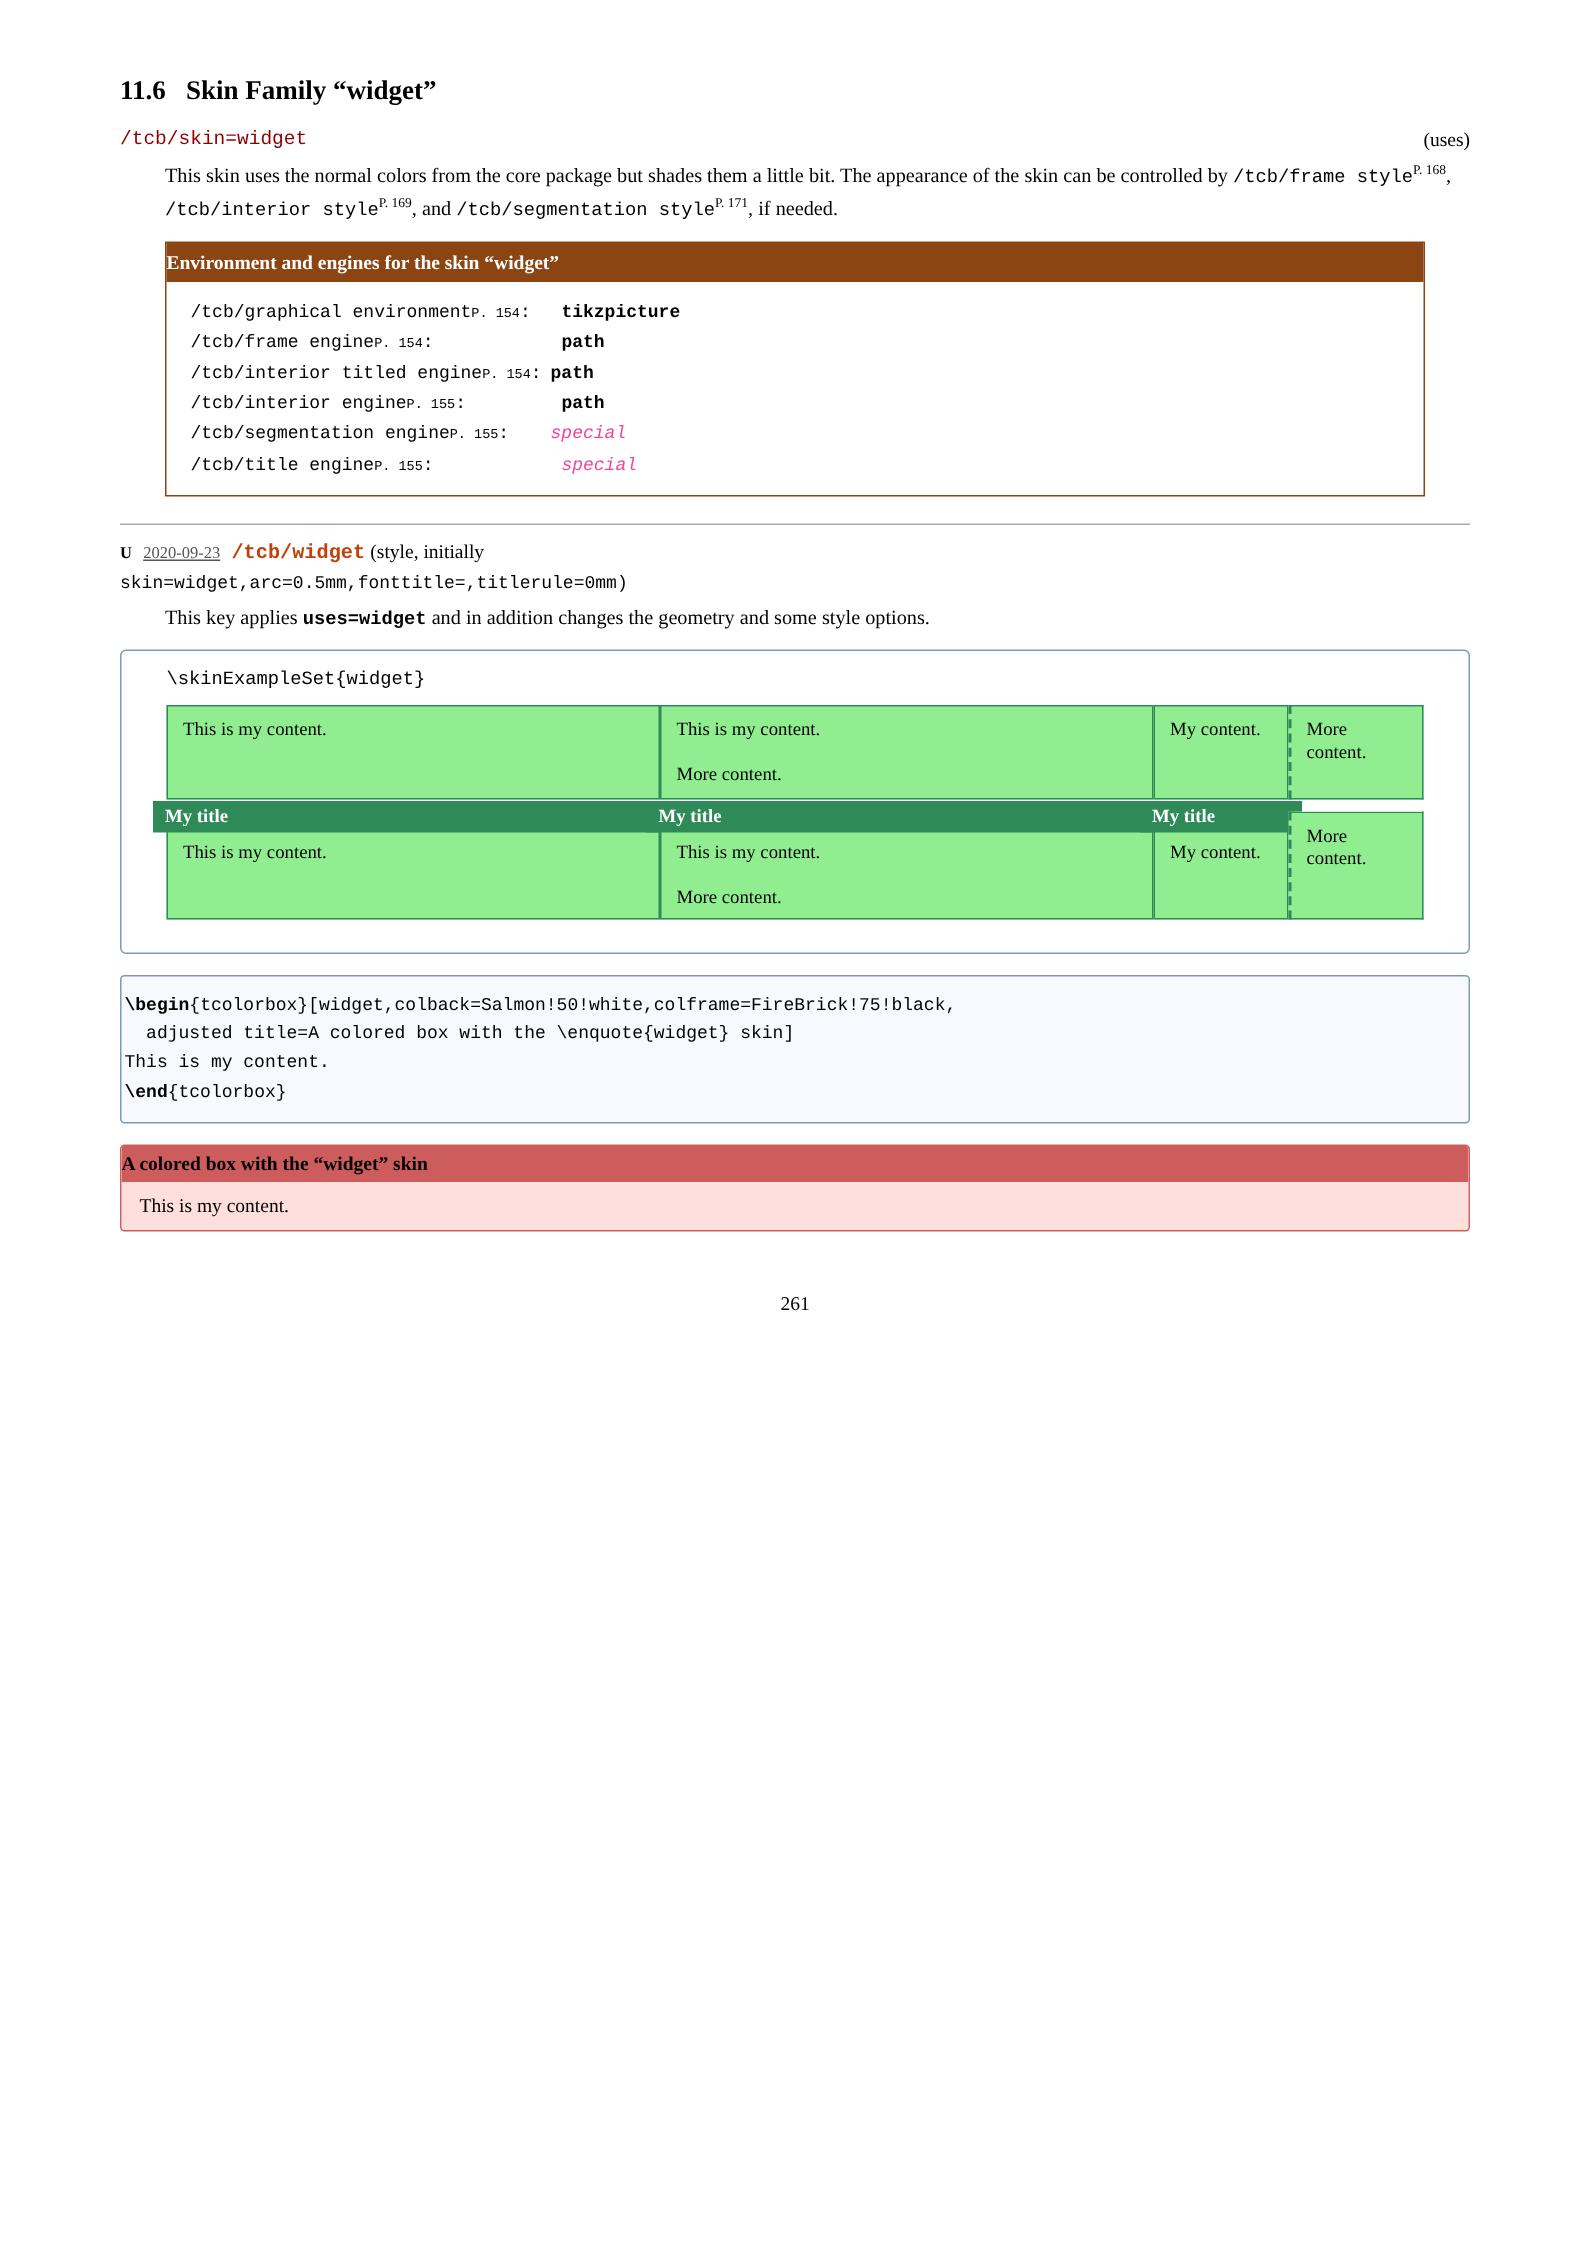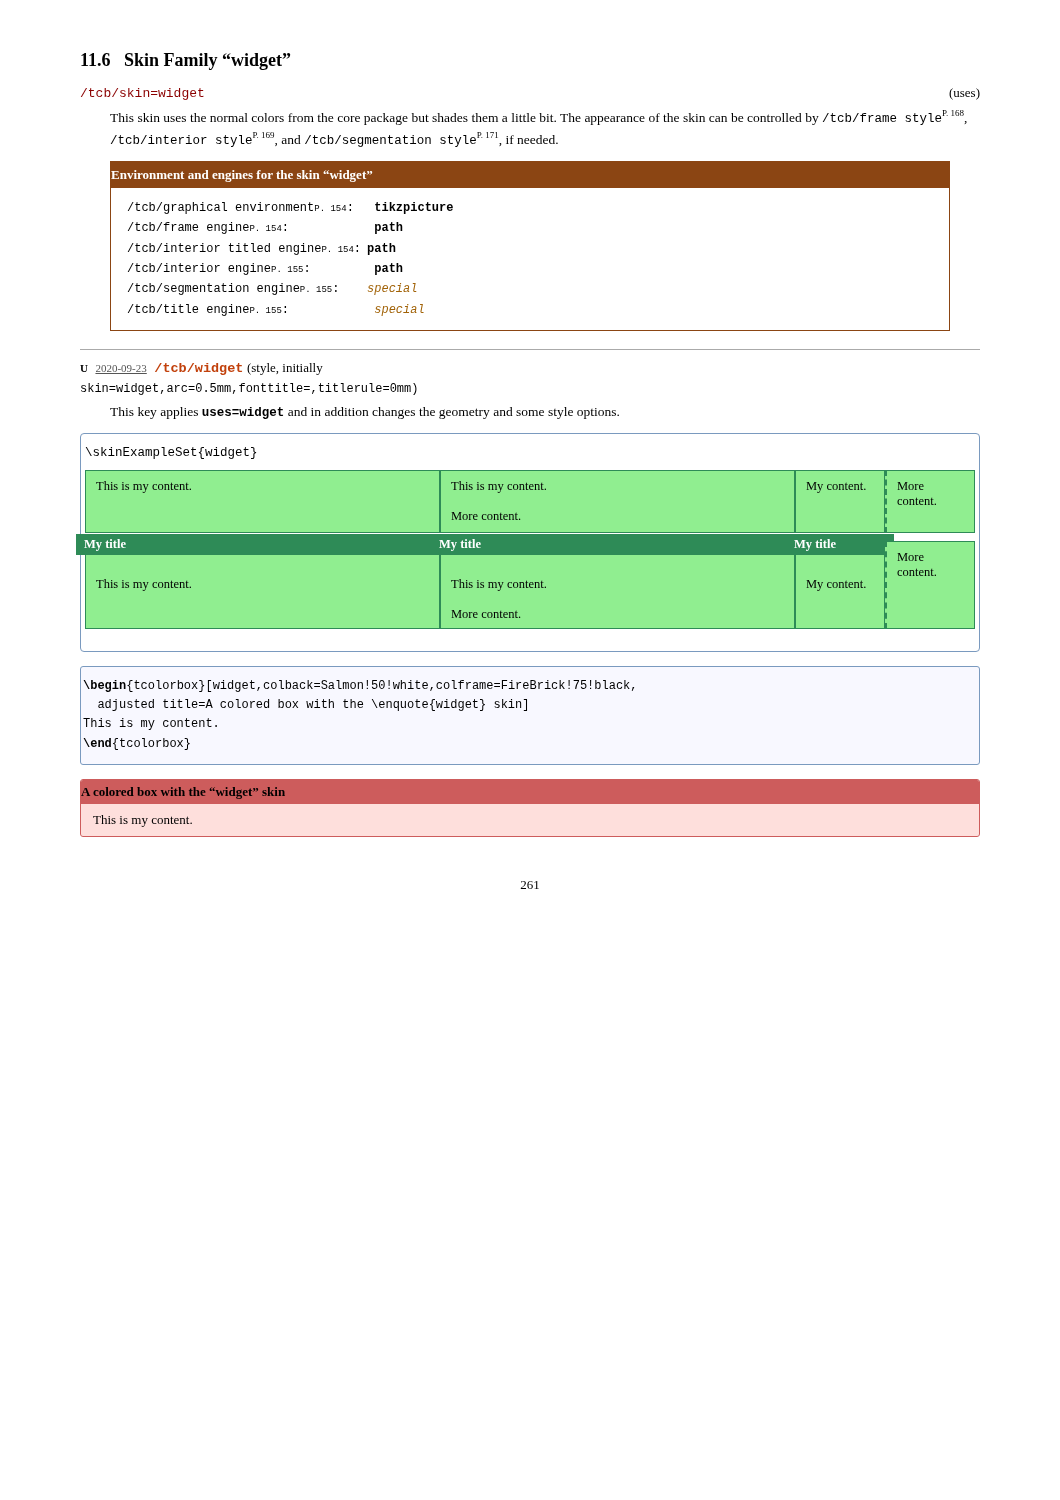--- a/index.html
+++ b/index.html
@@ -57,21 +57,21 @@
       font-family: "Courier New", Courier, monospace;
       font-size: 12px;
       line-height: 1.7;
     }
     .env-row {
       display: flex;
       align-items: baseline;
     }
     .env-key { color: #000; white-space: pre; }
     .env-val { font-weight: bold; color: #000; margin-left: 6px; }
-    .env-val-italic { font-style: italic; color: #a16207; margin-left: 6px; }
+    .env-val-italic { font-style: italic; color: #ec4899; margin-left: 6px; }
 
     
     .divider-line {
       border: none;
       border-top: 1px solid #aaa;
       margin: 12px 0 8px 0;
     }
     .entry-date {
       font-size: 11px;
       color: #555;
@@ -102,21 +102,21 @@
       font-family: "Courier New", Courier, monospace;
       font-weight: normal;
       font-size: 12px;
     }
 
     
     .widget-outer {
       border: 1.5px solid #7a9abf;
       border-radius: 4px;
       margin: 10px 0 14px 0;
-      padding: 12px 4px;
+      padding: 12px 30px;
       background: #fff;
     }
     .widget-label {
       font-family: "Courier New", Courier, monospace;
       font-size: 12.5px;
       margin-bottom: 10px;
       color: #000;
     }
 
     
@@ -133,21 +133,21 @@
       font-size: 12.5px;
       min-height: 60px;
       position: relative;
     }
     .green-title-bar {
       background: #2e8b57;
       color: #fff;
       padding: 3px 8px;
       font-size: 12.5px;
       font-weight: bold;
-      margin: -8px -10px 16px -10px;
+      margin: -8px -10px 0 -10px;
     }
 
     
     .code-block {
       border: 1.5px solid #7a9abf;
       border-radius: 3px;
       background: #f8f8ff;
       padding: 10px 2px;
       margin: 10px 0 14px 0;
       font-family: "Courier New", Courier, monospace;

